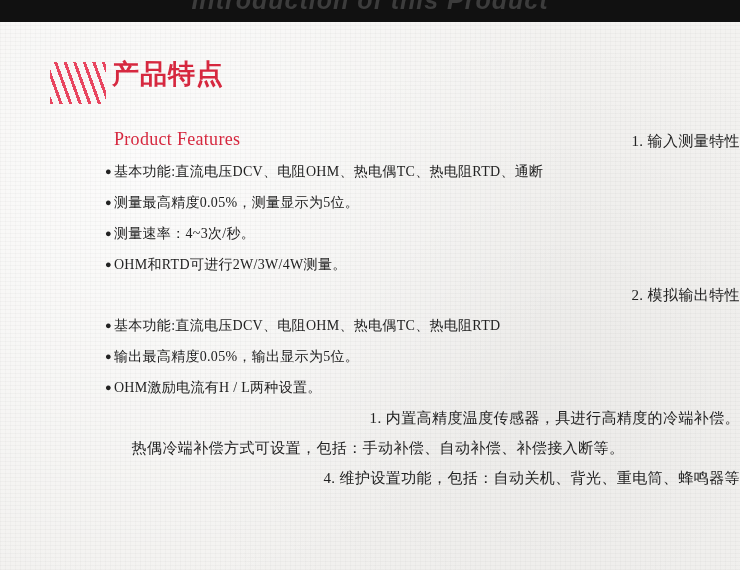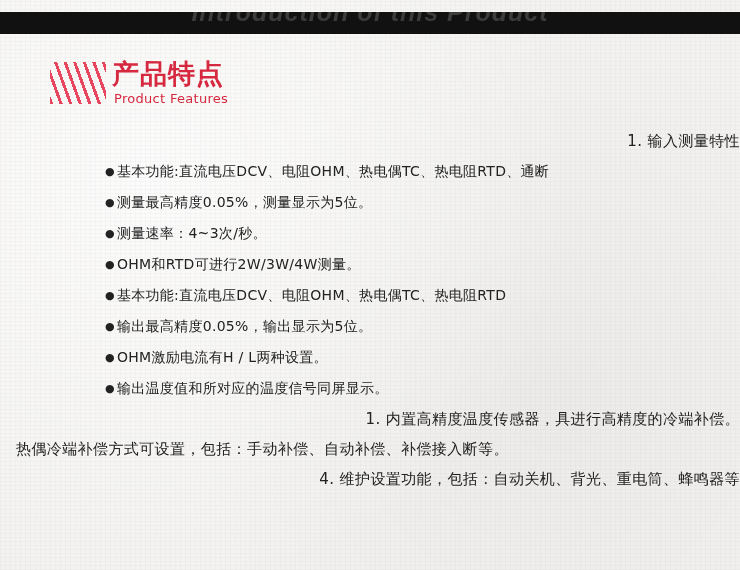--- a/index.html
+++ b/index.html
@@ -26,21 +26,20 @@
       radial-gradient(circle at 75% 70%, rgba(0,0,0,0.03), rgba(255,255,255,0) 55%);
   }
   #banner {
     position: absolute;
     left: 0;
     top: 0;
     width: 740px;
     height: 22px;
     background: #111111;
     overflow: hidden;
-    margin-top: 12px;
   }
   #banner-title {
     position: absolute;
     left: 0;
     top: -14px;
     width: 740px;
     text-align: center;
     font-size: 25px;
     font-weight: bold;
     font-style: italic;
@@ -48,20 +47,21 @@
     color: #3c3c3c;
     white-space: nowrap;
     font-family: "Liberation Sans", sans-serif;
   }
   #content {
     position: absolute;
     left: 0;
     top: 22px;
     width: 740px;
     height: 548px;
+    font-family: Liberation Serif, serif;
   }
   
   #heading-block {
     position: absolute;
     left: 50px;
     top: 36px;
     height: 52px;
   }
   #hatch-icon {
     position: absolute;
@@ -81,25 +81,26 @@
     width: 420px;
   }
   #heading-cn {
     font-size: 27px;
     font-weight: bold;
     color: #d6283f;
     line-height: 32px;
     letter-spacing: 1px;
   }
   #heading-en {
-    font-size: 13px;
+    font-size: 18px;
     color: #d6283f;
     line-height: 18px;
     padding-left: 2px;
     letter-spacing: 0.3px;
+    margin-top: 40px;
   }
   
   #features {
     position: absolute;
     left: 0;
     top: 104px;
     width: 740px;
   }
   .num-item {
     font-size: 15px;
@@ -123,20 +124,21 @@
     vertical-align: 1px;
     padding-right: 2px;
   }
   .plain-item {
     font-size: 15px;
     color: #222222;
     line-height: 30px;
     padding-left: 16px;
     letter-spacing: 0.4px;
     white-space: nowrap;
+    text-align: center;
   }
 </style>
 </head>
 <body>
 
 <div id="page">
 
   <div id="banner">
     <div id="banner-title">Introduction of this Product</div>
   </div>
@@ -150,23 +152,23 @@
         <div id="heading-en">Product Features</div>
       </div>
     </div>
 
     <div id="features">
       <div class="num-item">1. 输入测量特性</div>
       <div class="bullet-item"><span class="dot">●</span><span>基本功能:直流电压DCV、电阻OHM、热电偶TC、热电阻RTD、通断</span></div>
       <div class="bullet-item"><span class="dot">●</span><span>测量最高精度0.05%，测量显示为5位。</span></div>
       <div class="bullet-item"><span class="dot">●</span><span>测量速率：4~3次/秒。</span></div>
       <div class="bullet-item"><span class="dot">●</span><span>OHM和RTD可进行2W/3W/4W测量。</span></div>
+      <div class="num-item">2. 模拟输出特性</div>
       <div class="bullet-item"><span class="dot">●</span><span>基本功能:直流电压DCV、电阻OHM、热电偶TC、热电阻RTD</span></div>
       <div class="bullet-item"><span class="dot">●</span><span>输出最高精度0.05%，输出显示为5位。</span></div>
       <div class="bullet-item"><span class="dot">●</span><span>OHM激励电流有H / L两种设置。</span></div>
-      <div class="bullet-item"><span class="dot">●</span><span>输出温度值和所对应的温度信号同屏显示。</span></div>
       <div class="num-item">1. 内置高精度温度传感器，具进行高精度的冷端补偿。</div>
       <div class="plain-item">热偶冷端补偿方式可设置，包括：手动补偿、自动补偿、补偿接入断等。</div>
       <div class="num-item">4. 维护设置功能，包括：自动关机、背光、重电筒、蜂鸣器等</div>
     </div>
 
   </div>
 </div>
 
 </body></html>

